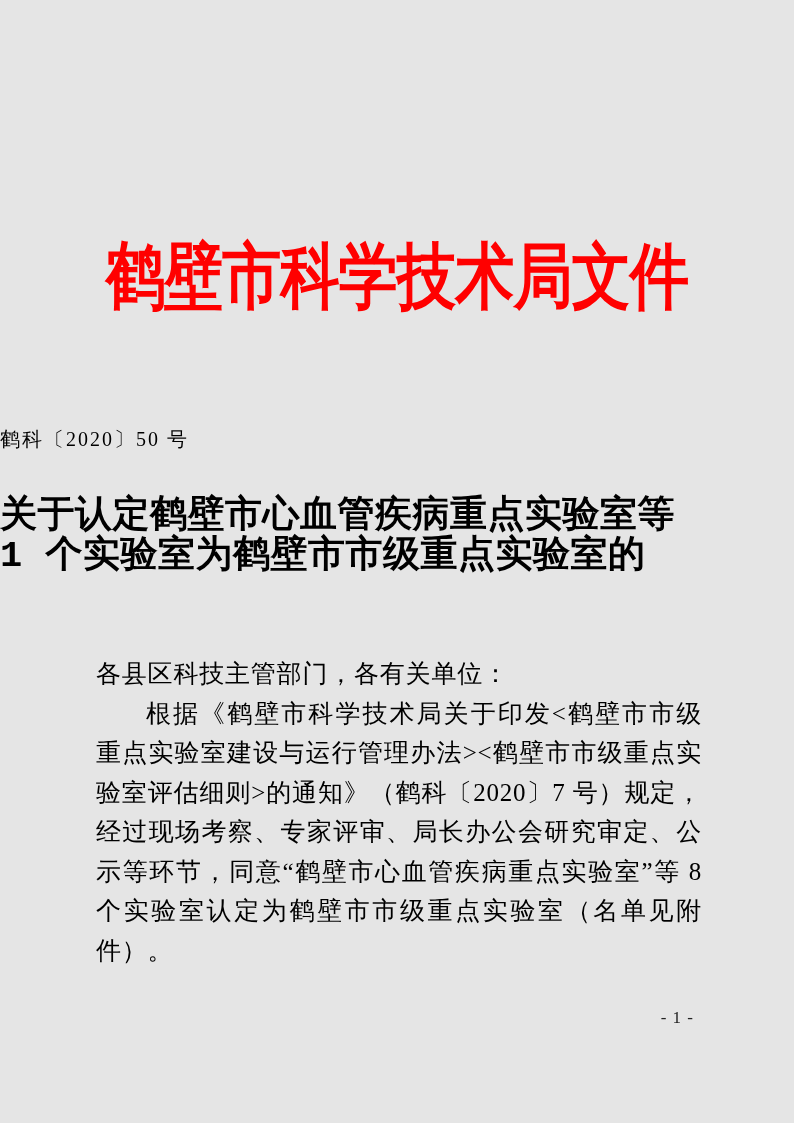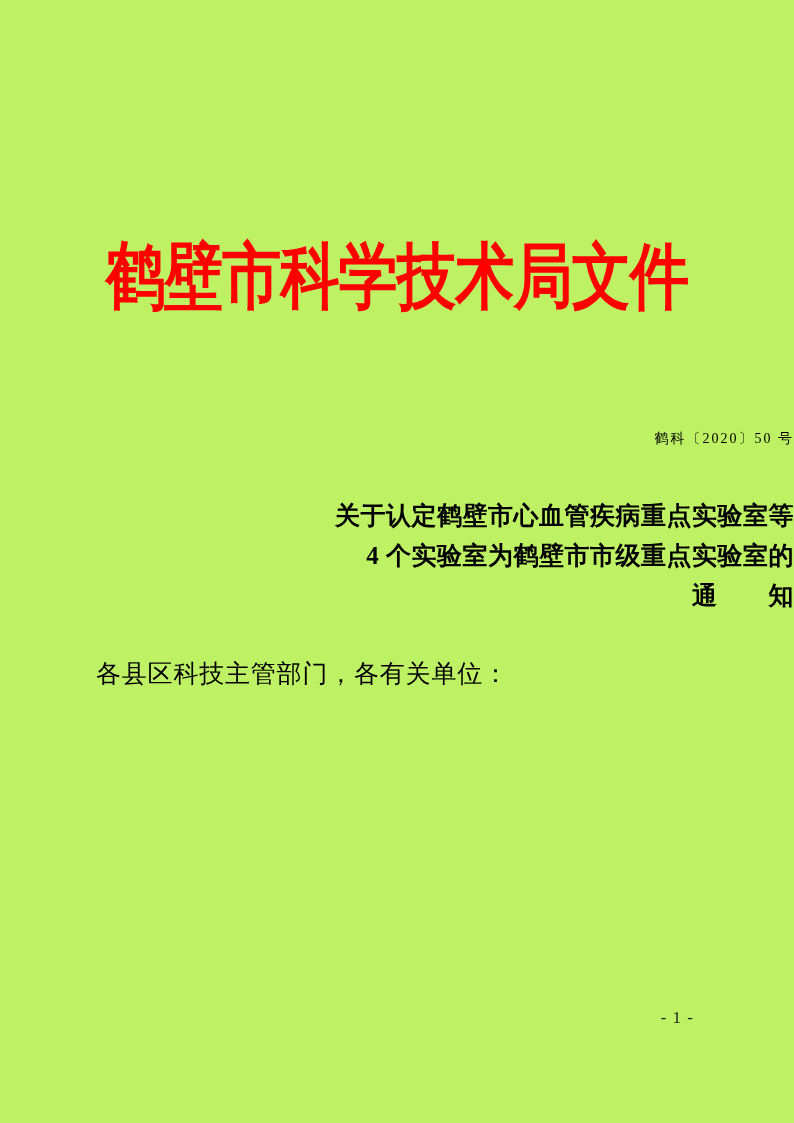--- a/index.html
+++ b/index.html
@@ -5,21 +5,21 @@
   html, body {
     margin: 0;
     padding: 0;
     background: #ffffff;
   }
   .page {
     position: relative;
     width: 794px;
     height: 1123px;
     margin: 0 auto;
-    background: #bef264;
+    background: #e5e5e5;
     color: #000000;
     font-family: "Liberation Serif", "DejaVu Serif", serif;
     overflow: hidden;
   }
   .red-header {
     position: absolute;
     top: 228px;
     left: 0;
     width: 100%;
     text-align: center;
@@ -31,35 +31,36 @@
     white-space: nowrap;
     transform: scaleX(0.82);
     transform-origin: 50% 50%;
     letter-spacing: -1px;
   }
   .doc-number {
     position: absolute;
     top: 424px;
     left: 0;
     width: 100%;
-    text-align: right;
-    font-size: 14px;
+    text-align: left;
+    font-size: 20px;
     line-height: 30px;
     letter-spacing: 2px;
   }
   .doc-title {
     position: absolute;
     top: 496px;
     left: 0;
     width: 100%;
-    text-align: right;
+    text-align: left;
     font-weight: bold;
-    font-size: 25px;
+    font-size: 37px;
     line-height: 40px;
     letter-spacing: 0.5px;
+    font-family: Liberation Mono, monospace;
   }
   .body-text {
     position: absolute;
     top: 654px;
     left: 96px;
     right: 92px;
     font-size: 25px;
     line-height: 39.5px;
     letter-spacing: 0.8px;
     text-align: justify;
@@ -84,23 +85,23 @@
 <body>
 
 <div class="page">
 
   <div class="red-header">鹤壁市科学技术局文件</div>
 
   <div class="doc-number">鹤科〔2020〕50 号</div>
 
   <div class="doc-title">
     <div>关于认定鹤壁市心血管疾病重点实验室等</div>
-    <div>4 个实验室为鹤壁市市级重点实验室的</div>
-    <div>通　　知</div>
+    <div>1 个实验室为鹤壁市市级重点实验室的</div>
   </div>
 
   <div class="body-text">
     <p class="salutation">各县区科技主管部门，各有关单位：</p>
+    <p class="para-indent">根据《鹤壁市科学技术局关于印发&lt;鹤壁市市级重点实验室建设与运行管理办法&gt;&lt;鹤壁市市级重点实验室评估细则&gt;的通知》（鹤科〔2020〕7 号）规定，经过现场考察、专家评审、局长办公会研究审定、公示等环节，同意“鹤壁市心血管疾病重点实验室”等 8 个实验室认定为鹤壁市市级重点实验室（名单见附件）。</p>
   </div>
 
   <div class="page-number">- 1 -</div>
 
 </div>
 
 </body></html>

